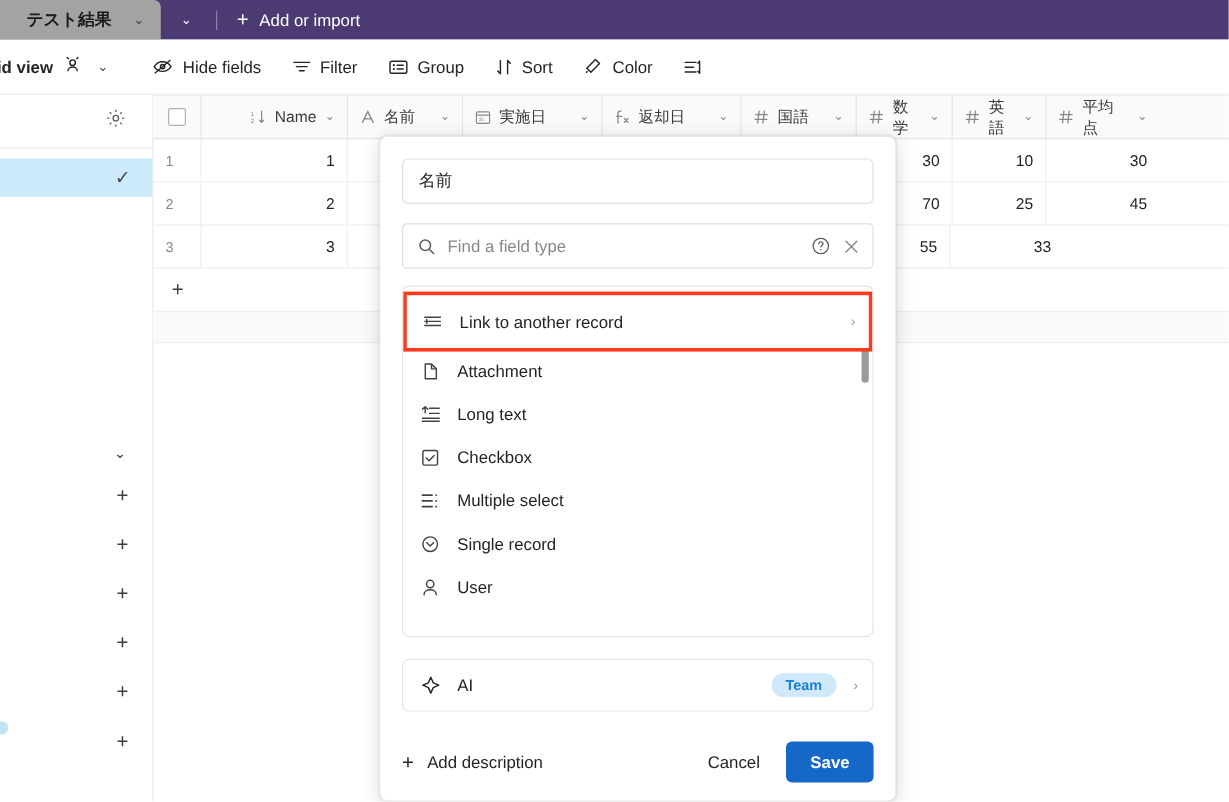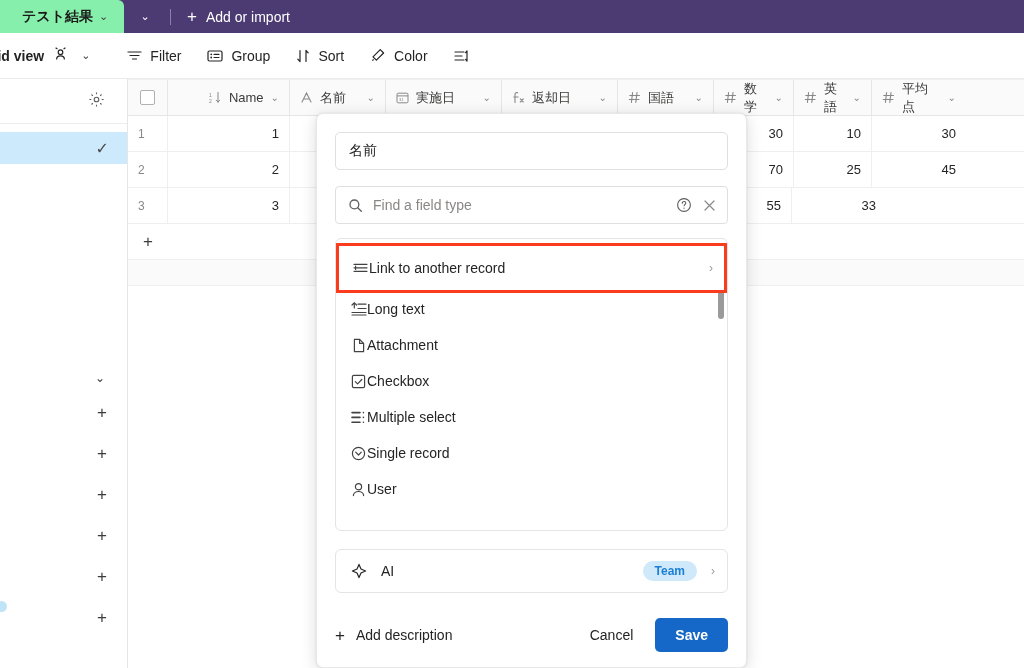--- a/index.html
+++ b/index.html
@@ -11,23 +11,23 @@
   }
   #root { position: relative; width: 1024px; height: 668px; }
 
   
   .tabbar {
     position: absolute; left: 0; top: 0; width: 1024px; height: 33px;
     background: #4b3b72;
     display: flex; align-items: flex-end;
   }
   .tab-active {
-    height: 33px; min-width: 124px; background: #86efac;
+    height: 33px; min-width: 124px; background: #a3a3a3;
     border-top-left-radius: 0px; border-top-right-radius: 6px;
-    display: flex; align-items: center; gap: 6px;
+    display: flex; align-items: center; gap: 18px;
     padding: 0 14px 0 22px;
     font-size: 14px; color: #1b1a19; font-weight: 600;
   }
   .tab-active .chev { color: #424242; font-size: 11px; font-weight: 400; }
   .tabbar-right {
     display: flex; align-items: center; height: 33px; gap: 0px;
     color: #ffffff; font-size: 14px;
   }
   .tb-chev {
     width: 42px; height: 33px; display: flex; align-items: center; justify-content: center;
@@ -148,21 +148,21 @@
   .search-box .sph { flex: 1; font-size: 14px; color: #8a8886; }
   .search-box .sicon, .search-box .qicon, .search-box .xicon { color: #605e5c; display: flex; }
   .search-box .xicon { color: #8a8886; }
 
   .type-list {
     margin-top: 14px; height: 293px; border: 1px solid #e4e4e4; border-radius: 6px;
     overflow: hidden; position: relative; background: #fff;
   }
   .type-scroll { padding: 6px 0; }
   .type-item {
-    height: 36px; display: flex; align-items: center; 
+    height: 36px; display: flex; align-items: center; gap: 14px;
     padding: 0 12px 0 14px; font-size: 14px; color: #242424;
     position: relative;
   }
   .type-item .ticon { color: #424242; display: flex; width: 17px; justify-content: center; }
   .type-item .tlabel { flex: 1; }
   .type-item .tchev { color: #9a9a9a; font-size: 12px; }
   .type-item.hover { background: #f0f0f0; }
   .type-item.highlighted {
     outline: 3px solid #fb3b1e; outline-offset: -1px; background: #ffffff; z-index: 3;
     height: 46px; margin: 0 2px;
@@ -231,20 +231,30 @@
         <svg width="17" height="15" viewBox="0 0 17 15" fill="none" stroke="#242424" stroke-width="1.2">
           <circle cx="8.5" cy="5.2" r="2.3"></circle>
           <path d="M4.6 12.4c0-2.1 1.8-3.5 3.9-3.5s3.9 1.4 3.9 3.5"></path>
           <path d="M5.4 2.1 L3.6 0.8 M11.6 2.1 L13.4 0.8"></path>
         </svg>
       </span>
       <span class="vchev">⌄</span>
     </div>
 
     <div class="tb-items">
+      <div class="tb-item">
+        <span>
+          <svg width="17" height="15" viewBox="0 0 17 15" fill="none" stroke="#242424" stroke-width="1.2">
+            <path d="M1.5 7.5s2.6-4 7-4 7 4 7 4-2.6 4-7 4-7-4-7-4z"></path>
+            <circle cx="8.5" cy="7.5" r="1.8"></circle>
+            <path d="M2 13 L15 2"></path>
+          </svg>
+        </span>
+        <span>Hide fields</span>
+      </div>
 
       <div class="tb-item">
         <span>
           <svg width="15" height="13" viewBox="0 0 15 13" fill="none" stroke="#242424" stroke-width="1.2" stroke-linecap="round">
             <path d="M1 3h13M3 6.5h9M5.5 10h4"></path>
           </svg>
         </span>
         <span>Filter</span>
       </div>
 
@@ -497,36 +507,36 @@
                 <path d="M1 3.3h13M1 10.3h13M4.2 6.8h9.8M2.6 5.2v3.2M1 6.8h3.2"></path>
               </svg>
           </span>
           <span class="tlabel">Link to another record</span>
           <span class="tchev">›</span>
         </div>
 
 
         <div class="type-item">
           <span class="ticon">
-            <svg width="16" height="14" viewBox="0 0 16 14" fill="none" stroke="#424242" stroke-width="1.2" stroke-linecap="round">
-                <path d="M1 3 3.3 .9 5.6 3M3.3 1v5M7 2.2h8M7 6.5h8M1 10.5h14M1 13h14"></path>
-              </svg>
-          </span>
-          <span class="tlabel">Long text</span>
-          <span class="tchev"></span>
-        </div>
-
-        <div class="type-item">
-          <span class="ticon">
             <svg width="14" height="15" viewBox="0 0 14 15" fill="none" stroke="#424242" stroke-width="1.2" stroke-linejoin="round">
                 <path d="M2.4 1.4h5.2l4 4v8.2H2.4z"></path>
                 <path d="M7.6 1.4v4h4"></path>
               </svg>
           </span>
           <span class="tlabel">Attachment</span>
+          <span class="tchev"></span>
+        </div>
+
+        <div class="type-item">
+          <span class="ticon">
+            <svg width="16" height="14" viewBox="0 0 16 14" fill="none" stroke="#424242" stroke-width="1.2" stroke-linecap="round">
+                <path d="M1 3 3.3 .9 5.6 3M3.3 1v5M7 2.2h8M7 6.5h8M1 10.5h14M1 13h14"></path>
+              </svg>
+          </span>
+          <span class="tlabel">Long text</span>
           <span class="tchev"></span>
         </div>
 
         <div class="type-item">
           <span class="ticon">
             <svg width="15" height="15" viewBox="0 0 15 15" fill="none" stroke="#424242" stroke-width="1.2" stroke-linecap="round" stroke-linejoin="round">
                 <rect x="1.4" y="1.4" width="12.2" height="12.2" rx="1.4"></rect>
                 <path d="M4.3 7.6 6.6 9.9l4.2-4.4"></path>
               </svg>
           </span>

